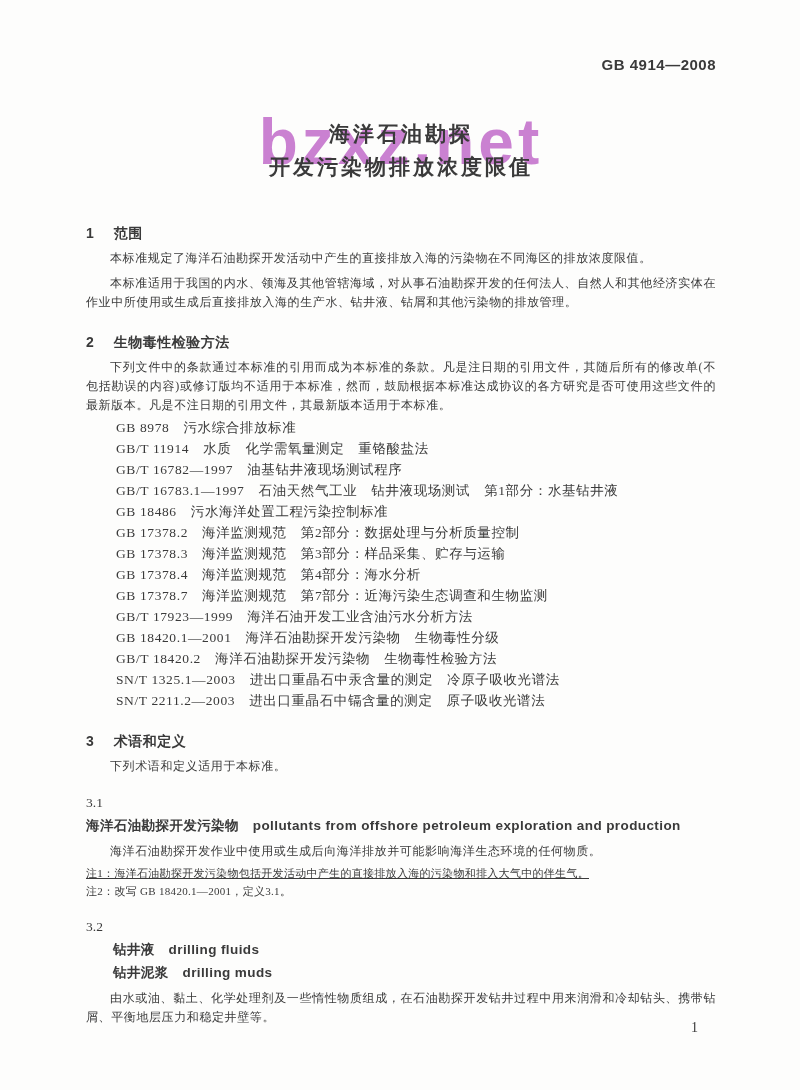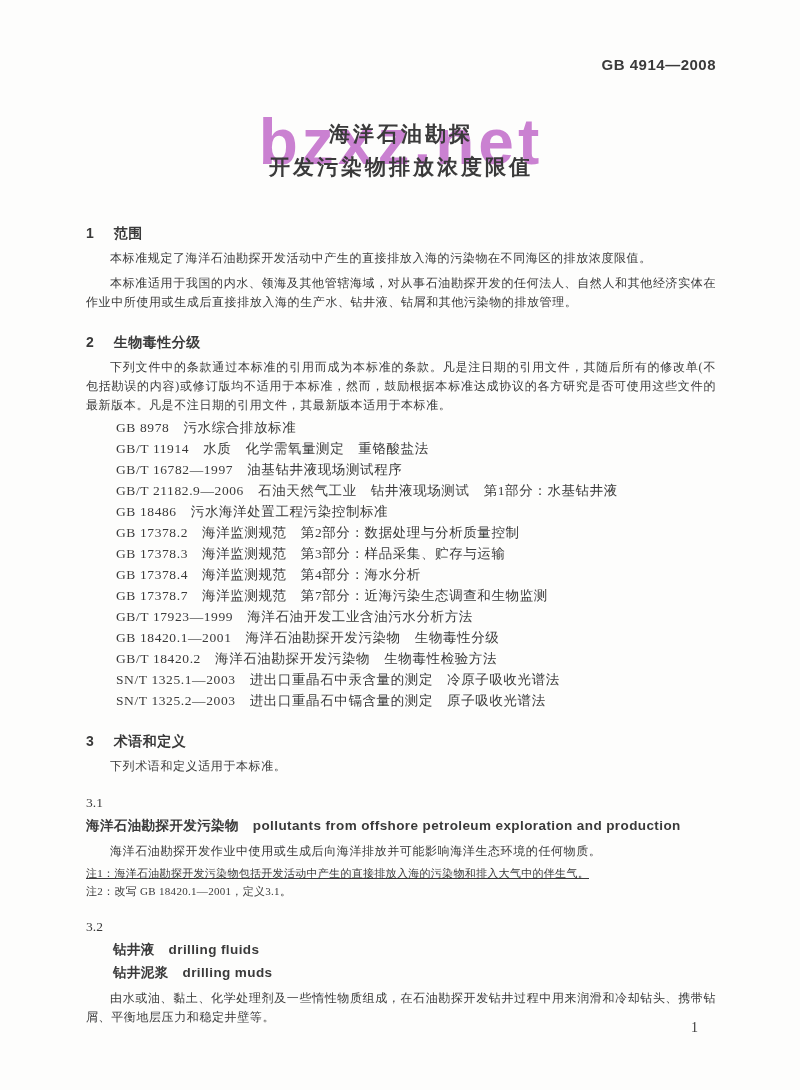--- a/index.html
+++ b/index.html
@@ -121,39 +121,39 @@
 
     <h2 class="section-heading first">
       <span class="sec-num">1</span>
       <span>范围</span>
     </h2>
     <p class="body indent">本标准规定了海洋石油勘探开发活动中产生的直接排放入海的污染物在不同海区的排放浓度限值。</p>
     <p class="body indent">本标准适用于我国的内水、领海及其他管辖海域，对从事石油勘探开发的任何法人、自然人和其他经济实体在作业中所使用或生成后直接排放入海的生产水、钻井液、钻屑和其他污染物的排放管理。</p>
 
     <h2 class="section-heading">
       <span class="sec-num">2</span>
-      <span>生物毒性分级</span>
+      <span>生物毒性检验方法</span>
     </h2>
     <p class="body indent">下列文件中的条款通过本标准的引用而成为本标准的条款。凡是注日期的引用文件，其随后所有的修改单(不包括勘误的内容)或修订版均不适用于本标准，然而，鼓励根据本标准达成协议的各方研究是否可使用这些文件的最新版本。凡是不注日期的引用文件，其最新版本适用于本标准。</p>
 
     <div class="ref-list">
       <div class="ref-item">GB 8978　污水综合排放标准</div>
       <div class="ref-item">GB/T 11914　水质　化学需氧量测定　重铬酸盐法</div>
       <div class="ref-item">GB/T 16782—1997　油基钻井液现场测试程序</div>
-      <div class="ref-item">GB/T 21182.9—2006　石油天然气工业　钻井液现场测试　第1部分：水基钻井液</div>
+      <div class="ref-item">GB/T 16783.1—1997　石油天然气工业　钻井液现场测试　第1部分：水基钻井液</div>
       <div class="ref-item">GB 18486　污水海洋处置工程污染控制标准</div>
       <div class="ref-item">GB 17378.2　海洋监测规范　第2部分：数据处理与分析质量控制</div>
       <div class="ref-item">GB 17378.3　海洋监测规范　第3部分：样品采集、贮存与运输</div>
       <div class="ref-item">GB 17378.4　海洋监测规范　第4部分：海水分析</div>
       <div class="ref-item">GB 17378.7　海洋监测规范　第7部分：近海污染生态调查和生物监测</div>
       <div class="ref-item">GB/T 17923—1999　海洋石油开发工业含油污水分析方法</div>
       <div class="ref-item">GB 18420.1—2001　海洋石油勘探开发污染物　生物毒性分级</div>
       <div class="ref-item">GB/T 18420.2　海洋石油勘探开发污染物　生物毒性检验方法</div>
       <div class="ref-item">SN/T 1325.1—2003　进出口重晶石中汞含量的测定　冷原子吸收光谱法</div>
-      <div class="ref-item">SN/T 1325.2—2003　进出口重晶石中镉含量的测定　原子吸收光谱法</div>
+      <div class="ref-item">SN/T 2211.2—2003　进出口重晶石中镉含量的测定　原子吸收光谱法</div>
     </div>
 
     <h2 class="section-heading">
       <span class="sec-num">3</span>
       <span>术语和定义</span>
     </h2>
     <p class="body indent">下列术语和定义适用于本标准。</p>
 
     <div class="clause">
       <div class="clause-num">3.1</div>

